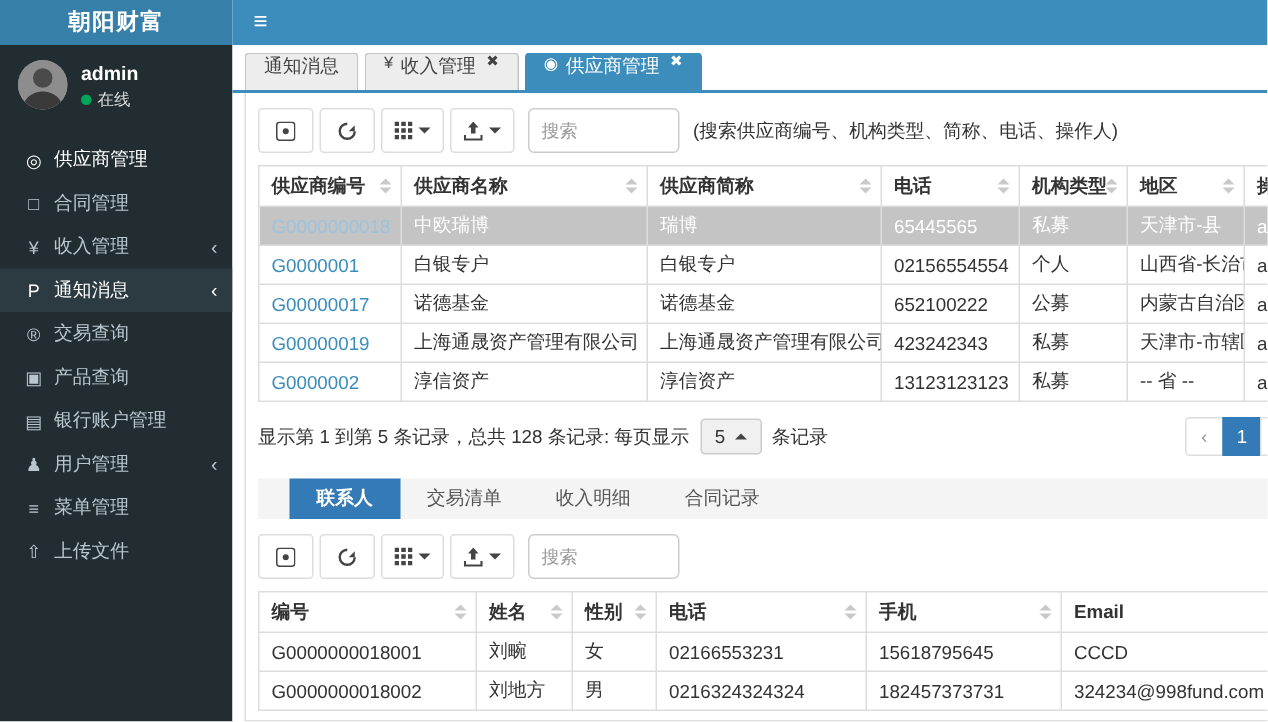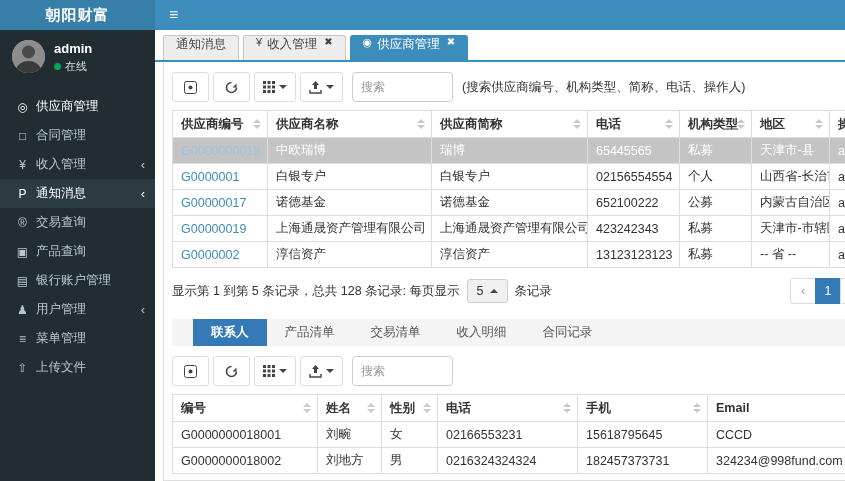--- a/index.html
+++ b/index.html
@@ -297,21 +297,20 @@
       <span>条记录</span>
       <div class="pagination">
         <div class="page prev">‹</div>
         <div class="page active">1</div>
         <div class="page">2</div>
       </div>
     </div>
 
     <div class="dtabs">
       <div class="dtab active">联系人</div>
-      <div class="dtab">产品清单</div>
       <div class="dtab">交易清单</div>
       <div class="dtab">收入明细</div>
       <div class="dtab">合同记录</div>
     </div>
 
     <div class="toolbar" style="margin-top:10px">
       <div class="btn">
         <svg width="13" height="13" viewBox="0 0 13 13">
             <rect x="0.5" y="0.5" width="12" height="12" rx="2" fill="none" stroke="#444"></rect>
             <circle cx="6.5" cy="6.5" r="2" fill="#444"></circle>

